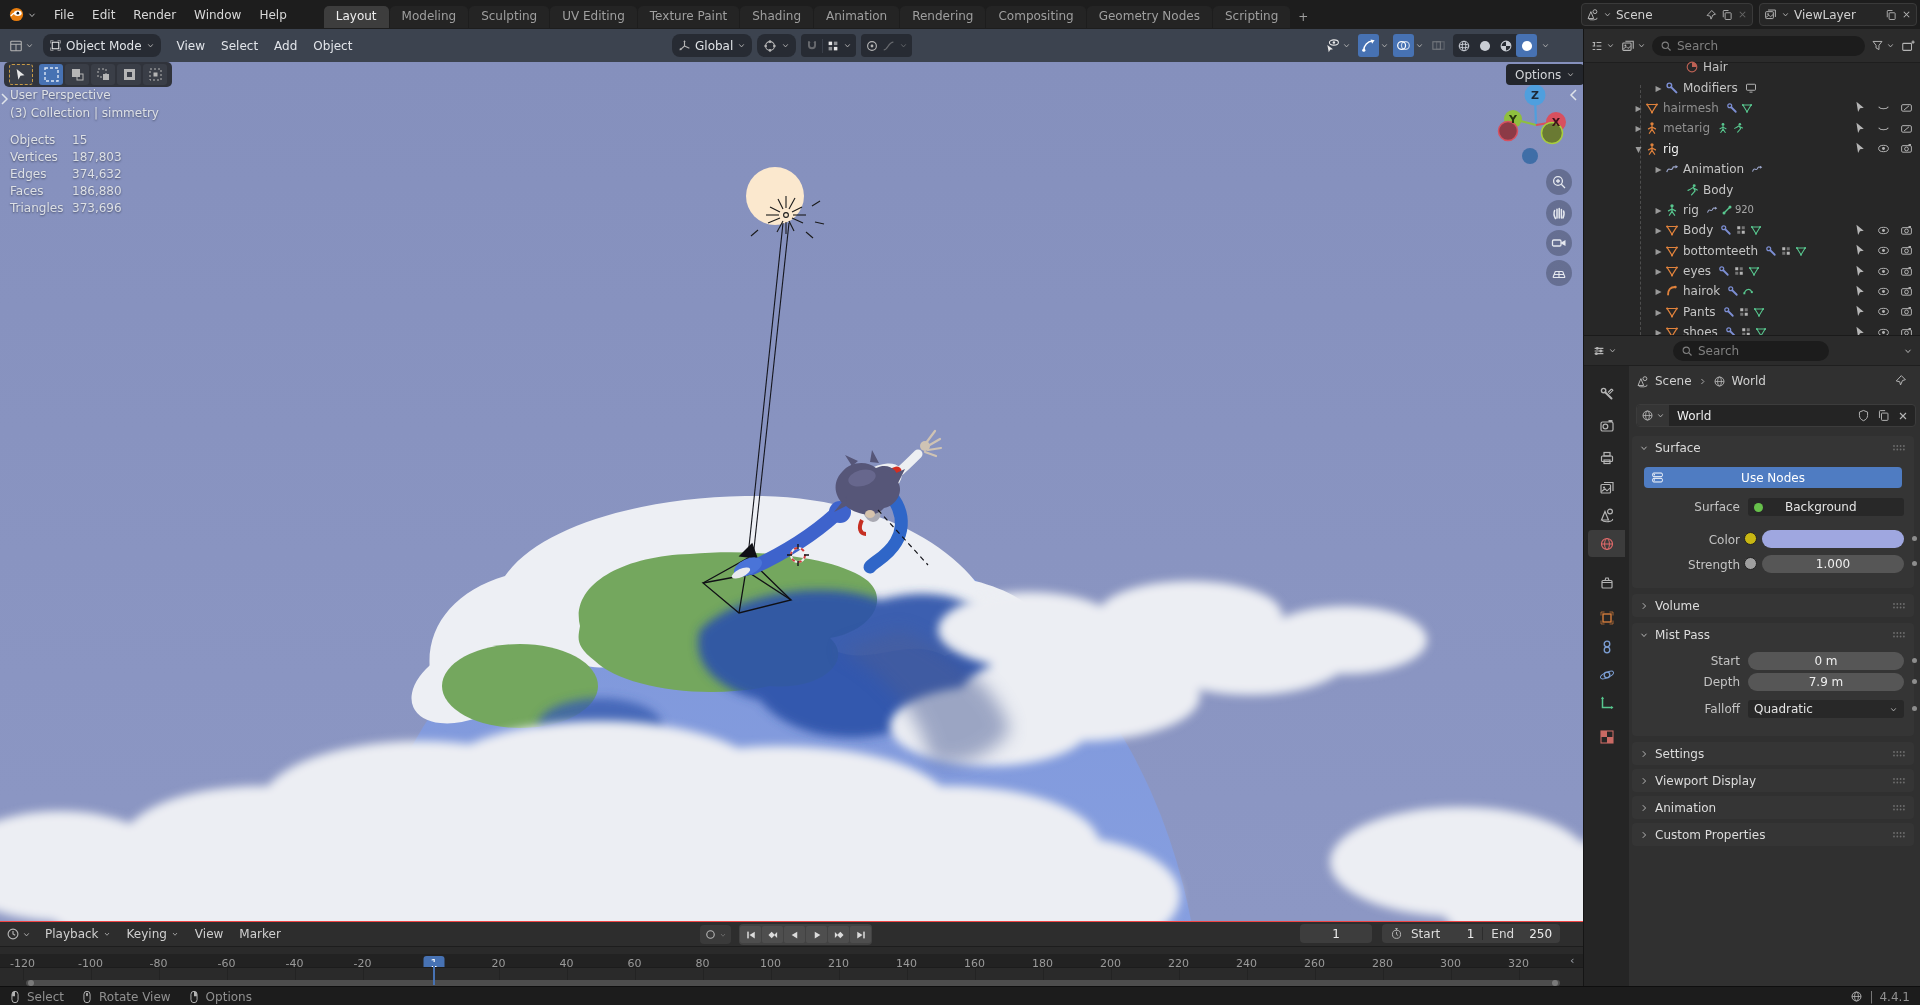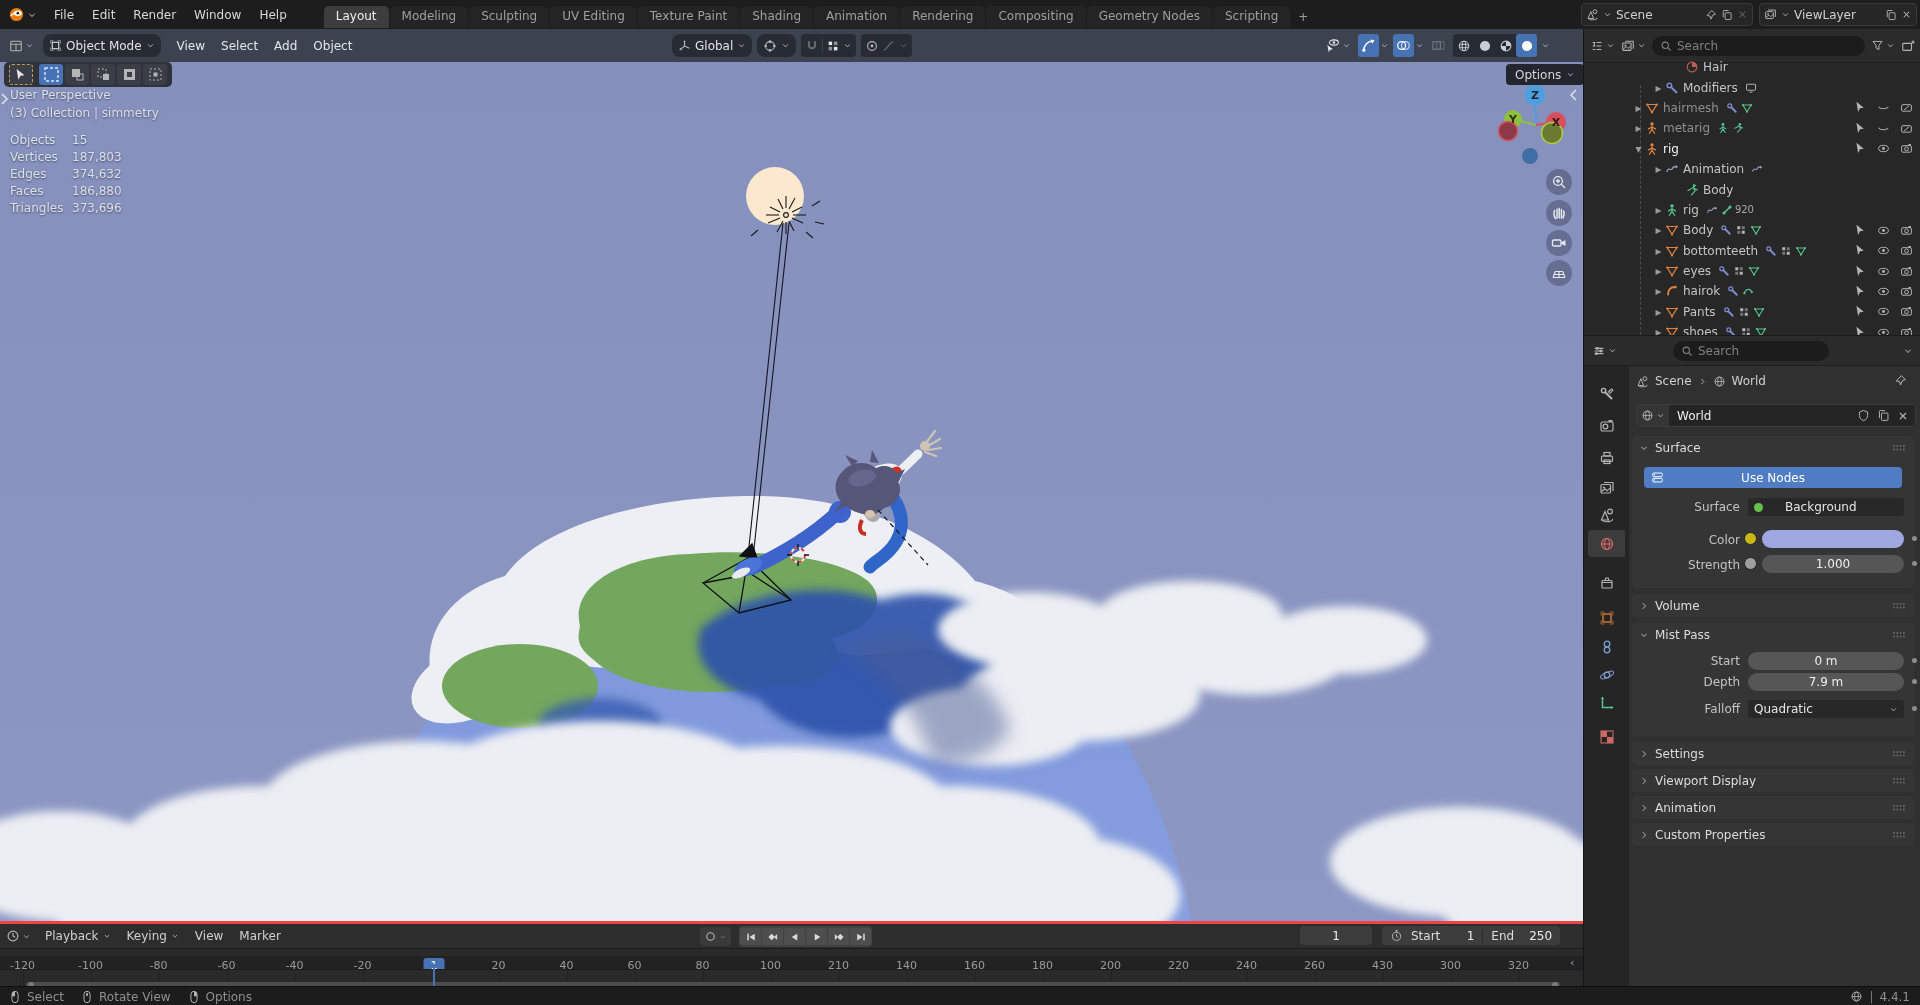--- a/index.html
+++ b/index.html
@@ -60,21 +60,21 @@
   #props-header{position:absolute;left:0;top:0;width:337px;height:30px;display:flex;align-items:center;gap:8px;padding:0 8px;box-sizing:border-box;background:#2b2b2b;border-bottom:1px solid #1f1f1f;}
   .panel{position:absolute;left:48px;width:282px;background:#353535;border-radius:4px;}
   .panel-h{height:23px;display:flex;align-items:center;gap:6px;padding:0 7px;color:#dcdcdc;}
   .grip{margin-left:auto;color:#6e6e6e;letter-spacing:1px;font-size:9px;}
   .plabel{position:absolute;text-align:right;color:#c3c3c3;width:100px;}
   .pfield{position:absolute;background:#565656;border-radius:9px;height:18px;display:flex;align-items:center;justify-content:center;color:#eee;}
   .pdrop{position:absolute;background:#282828;border-radius:3px;height:18px;display:flex;align-items:center;color:#e4e4e4;padding:0 6px;box-sizing:border-box;}
   .dot{position:absolute;width:5px;height:5px;border-radius:50%;background:#8d8d8d;}
   .sock{position:absolute;width:11px;height:11px;border-radius:50%;border:1px solid #222;}
   
-  #timeline{left:0;top:921px;width:1583px;height:65px;background:#2a2a2a;border-top:3px solid #ef4444;}
+  #timeline{left:0;top:921px;width:1583px;height:65px;background:#2a2a2a;border-top:1px solid #ef4444;}
   #tl-header{height:24px;background:#2d2d2d;display:flex;align-items:center;border-bottom:1px solid #1d1d1d;}
   #tl-header .menu-item{padding:0 8px;display:flex;gap:4px;align-items:center;color:#d0d0d0;}
   #ruler{position:absolute;left:0;top:32px;width:1583px;height:21px;background:#222222;}
   .tick{position:absolute;top:3px;transform:translateX(-50%);color:#9a9a9a;font-size:11px;}
   #tracks{position:absolute;left:0;top:45px;width:1583px;height:12px;background:#2a2a2a;border-top:1px solid #1c1c1c;}
   .gline{position:absolute;top:0;width:1px;height:12px;background:#232323;}
   #tl-scroll{position:absolute;left:26px;top:58px;width:1534px;height:6px;background:#4d4d4d;border-radius:3px;}
   #playhead{position:absolute;width:2px;background:#4772b3;}
   #fbadge{position:absolute;top:2px;transform:translateX(-50%);background:#4772b3;color:#fff;border-radius:3px;padding:1px 7px;font-size:11px;}
   .tgroup{display:flex;align-items:center;background:#424242;border-radius:4px;height:19px;padding:1px;gap:1px;}
@@ -1508,21 +1508,21 @@
         <span class="tick" style="left: 702.6px;">80</span>
         <span class="tick" style="left: 770.6px;">100</span>
         <span class="tick" style="left: 838.6px;">210</span>
         <span class="tick" style="left: 906.6px;">140</span>
         <span class="tick" style="left: 974.6px;">160</span>
         <span class="tick" style="left: 1042.6px;">180</span>
         <span class="tick" style="left: 1110.6px;">200</span>
         <span class="tick" style="left: 1178.6px;">220</span>
         <span class="tick" style="left: 1246.6px;">240</span>
         <span class="tick" style="left: 1314.6px;">260</span>
-        <span class="tick" style="left: 1382.6px;">430</span>
+        <span class="tick" style="left: 1382.6px;">280</span>
         <span class="tick" style="left: 1450.6px;">300</span>
         <span class="tick" style="left: 1518.6px;">320</span>
         <div id="fbadge" style="left: 434px;">1</div>
       </div>
     <div id="tracks">
         <span class="gline" style="left: 22.6px;"></span>
         <span class="gline" style="left: 90.6px;"></span>
         <span class="gline" style="left: 158.6px;"></span>
         <span class="gline" style="left: 226.6px;"></span>
         <span class="gline" style="left: 294.6px;"></span>

